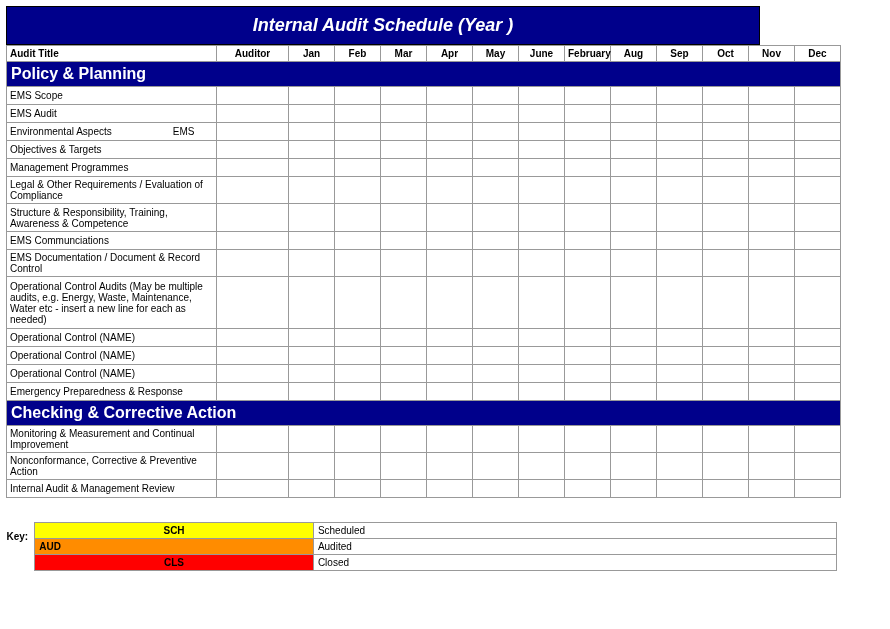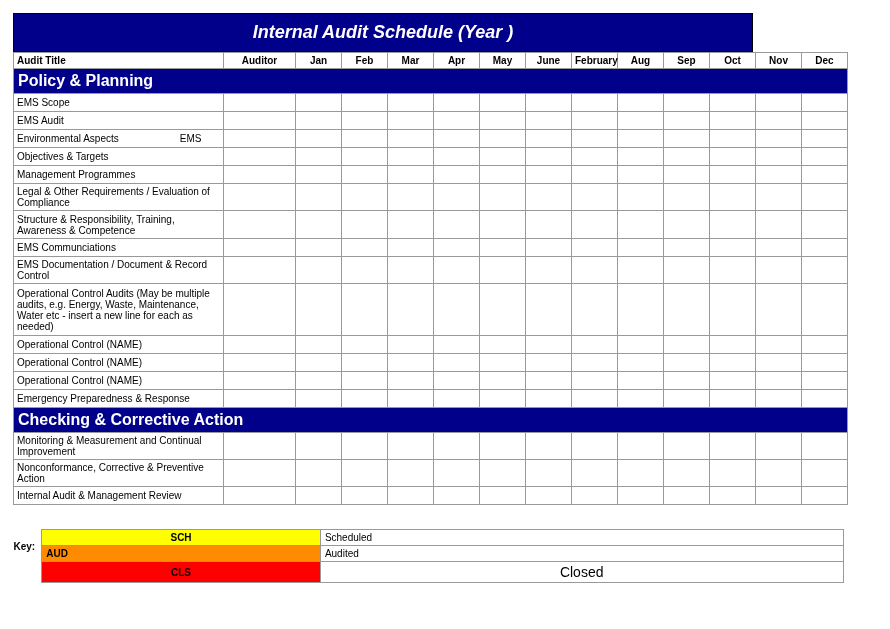--- a/index.html
+++ b/index.html
@@ -5,21 +5,21 @@
     * { box-sizing: border-box; margin: 0; padding: 0; }
     body {
       font-family: Arial, sans-serif;
       font-size: 11px;
       background: #fff;
       width: 890px;
       min-height: 629px;
     }
     .page-wrapper {
       width: 766px;
-      padding: 13px;
+      padding: 6px;
     }
     .main-title {
       background-color: #00008B;
       color: #fff;
       text-align: center;
       font-size: 18px;
       font-weight: bold;
       padding: 8px 4px;
       font-style: italic;
       border: 1px solid #000;
@@ -410,21 +410,21 @@
                 <tr>
                   <td style="background-color:#FFFF00; font-size:10px; font-weight:bold; width:32px; text-align:center;">SCH</td>
                   <td style="font-size:10px; width:60px;">Scheduled</td>
                 </tr>
                 <tr>
                   <td style="background-color:#FF8C00; font-size:10px; font-weight:bold; text-align:left;">AUD</td>
                   <td style="font-size:10px;">Audited</td>
                 </tr>
                 <tr>
                   <td style="background-color:#FF0000; font-size:10px; font-weight:bold; text-align:center;">CLS</td>
-                  <td style="font-size:14px;text-align:center;">Closed</td>
+                  <td style="font-size:10px;">Closed</td>
                 </tr>
               </tbody>
             </table>
           </div>
         </td>
       </tr>
     </tbody>
   </table>
 </div>
 

